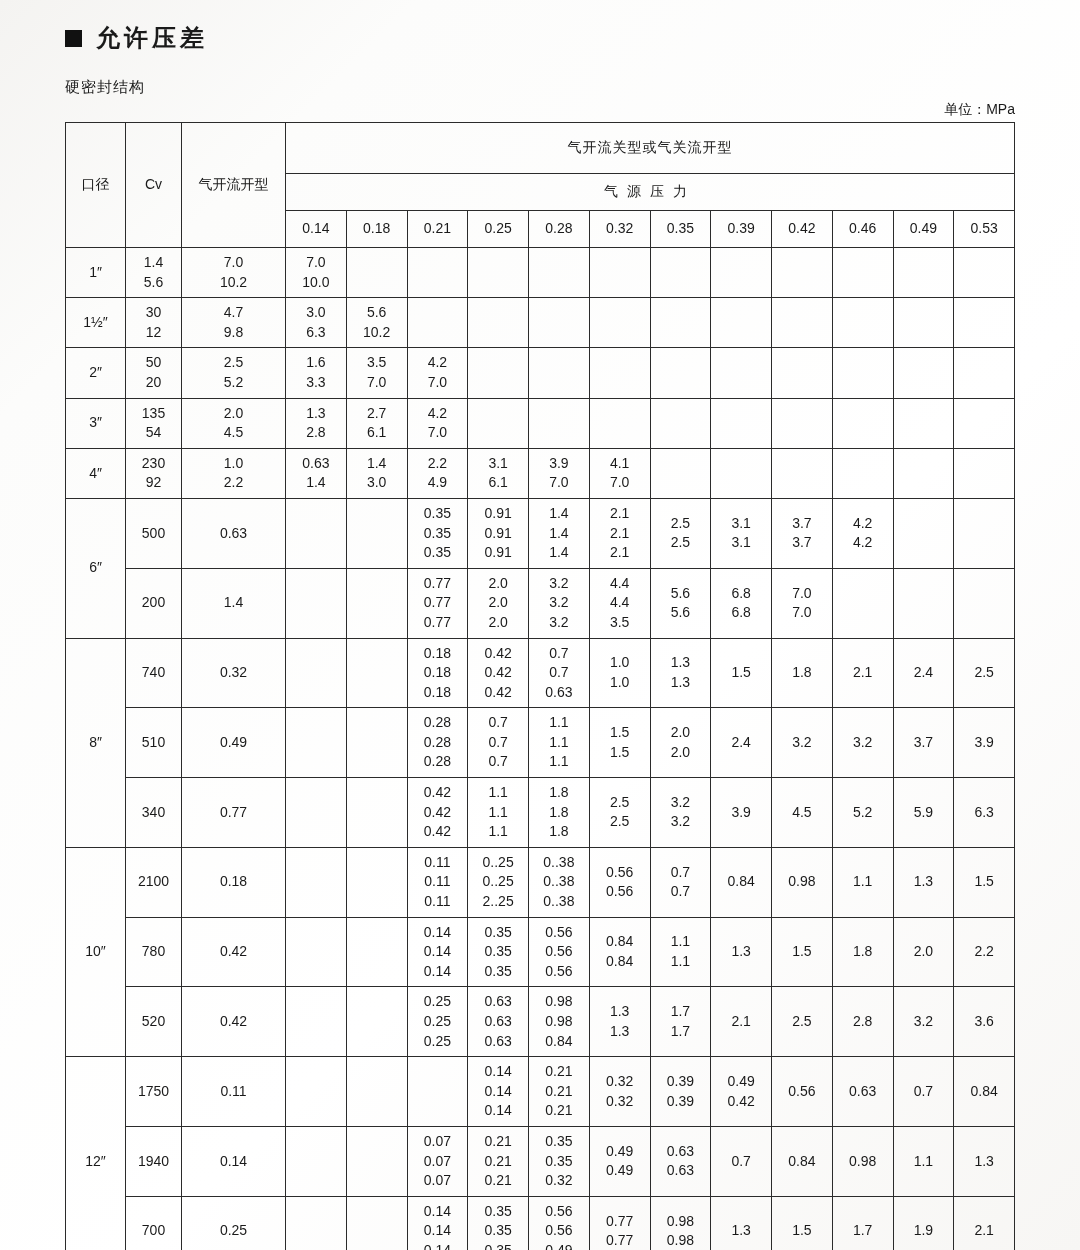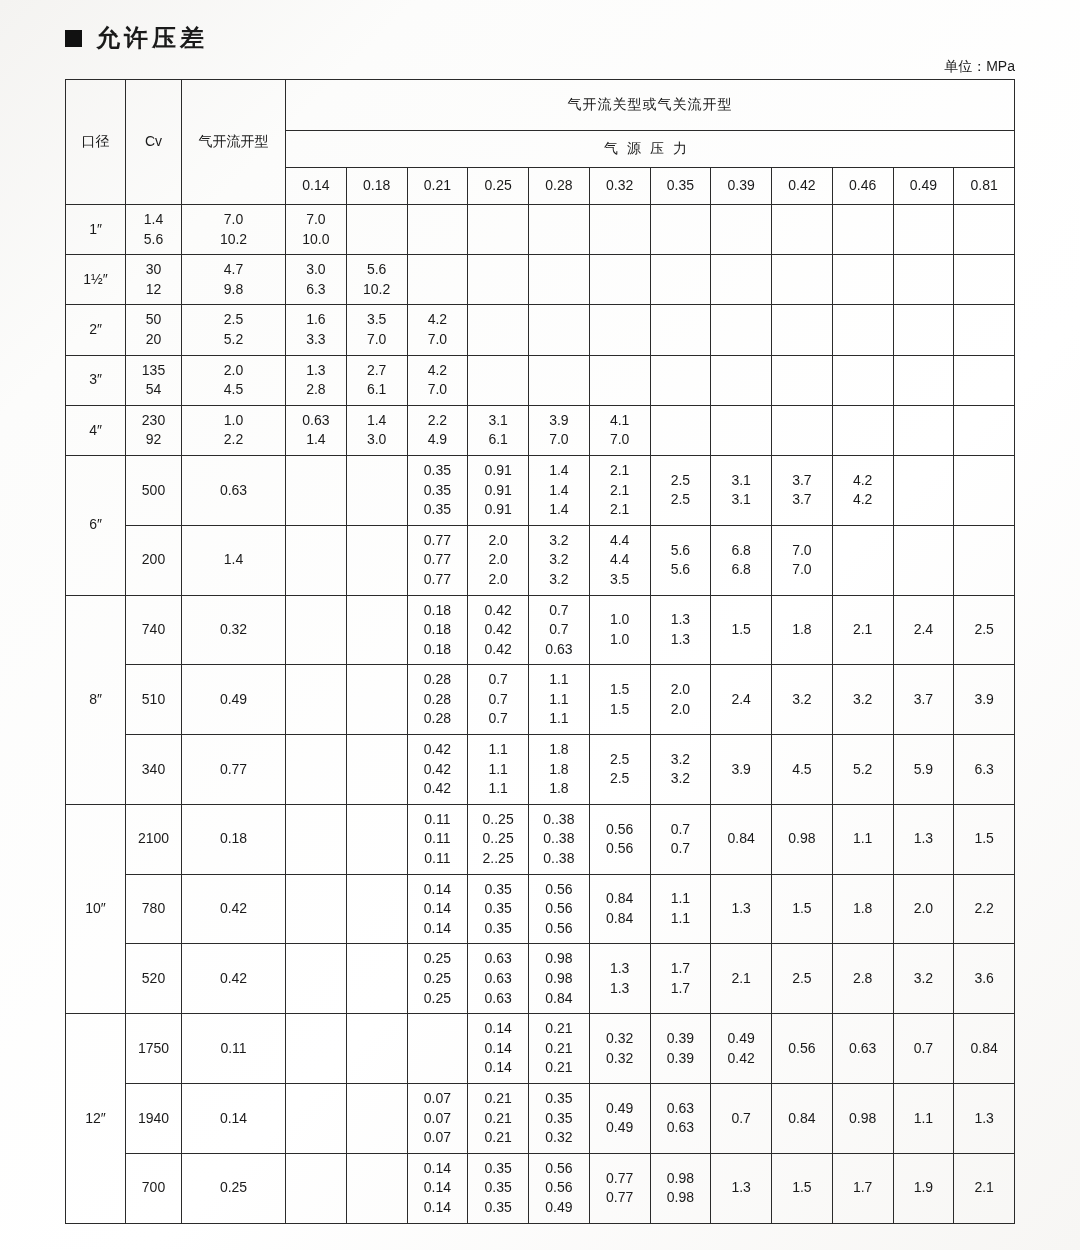--- a/index.html
+++ b/index.html
@@ -80,20 +80,21 @@
 </style>
 </head>
 <body>
 
 <div class="page">
   <div class="content">
     <div class="title-row">
       <span class="title-square"></span>
       <span class="page-title">允许压差</span>
     </div>
+    <div class="subtitle">硬密封结构</div>
     <div class="unit-label">单位：MPa</div>
 
     <table class="spec">
       <colgroup>
         <col class="c-diam">
           <col class="c-cv">
           <col class="c-fo">
         <col>
           <col>
           <col>
@@ -122,21 +123,21 @@
           <th class="press-head">0.18</th>
           <th class="press-head">0.21</th>
           <th class="press-head">0.25</th>
           <th class="press-head">0.28</th>
           <th class="press-head">0.32</th>
           <th class="press-head">0.35</th>
           <th class="press-head">0.39</th>
           <th class="press-head">0.42</th>
           <th class="press-head">0.46</th>
           <th class="press-head">0.49</th>
-          <th class="press-head">0.81</th>
+          <th class="press-head">0.53</th>
         </tr>
       </thead>
       <tbody>
           <tr>
             <td rowspan="1" class="diam">1″</td>
             <td>1.4
 5.6</td>
             <td>7.0
 10.2</td>
             <td>7.0

